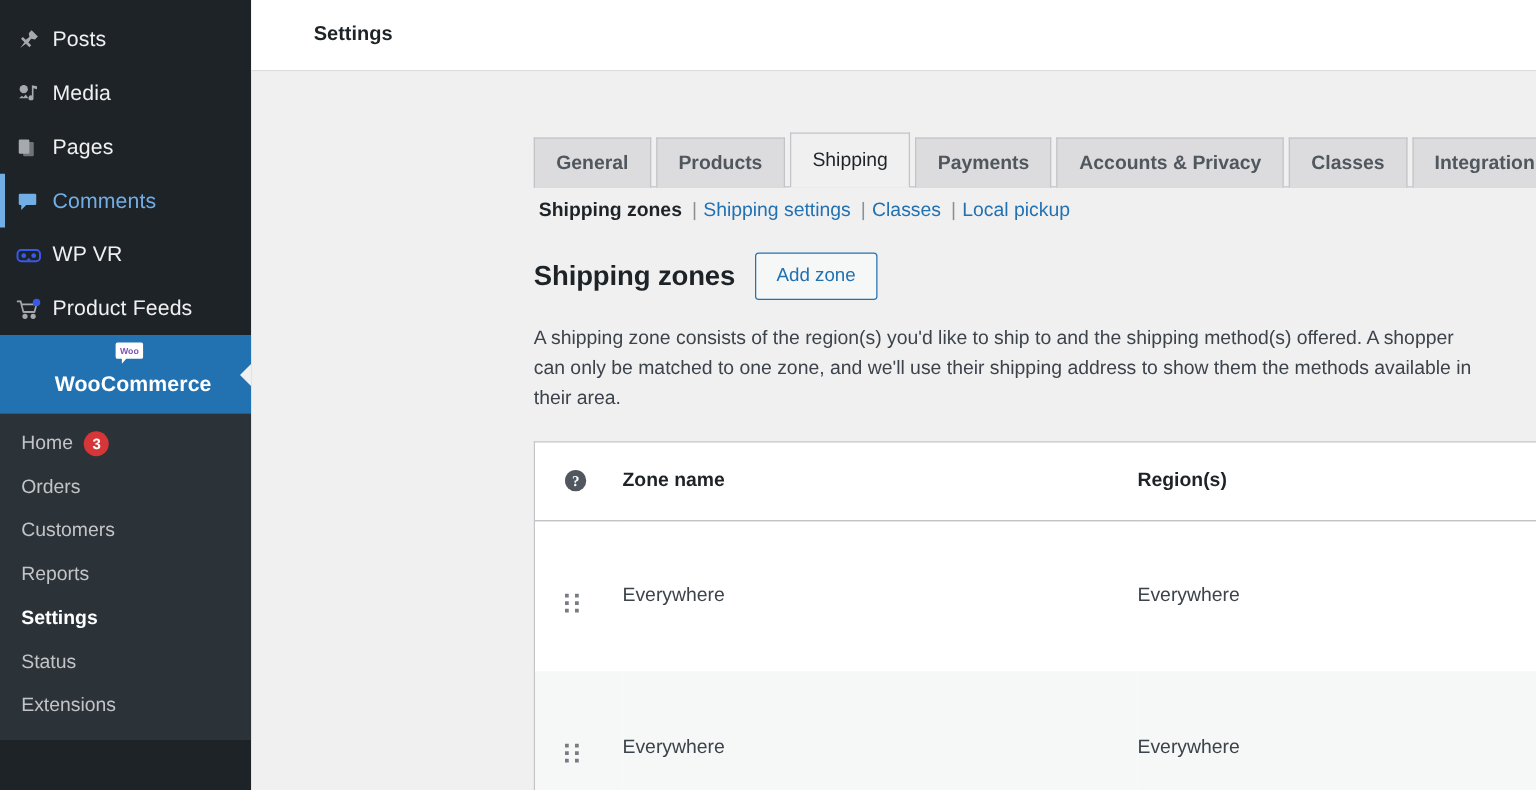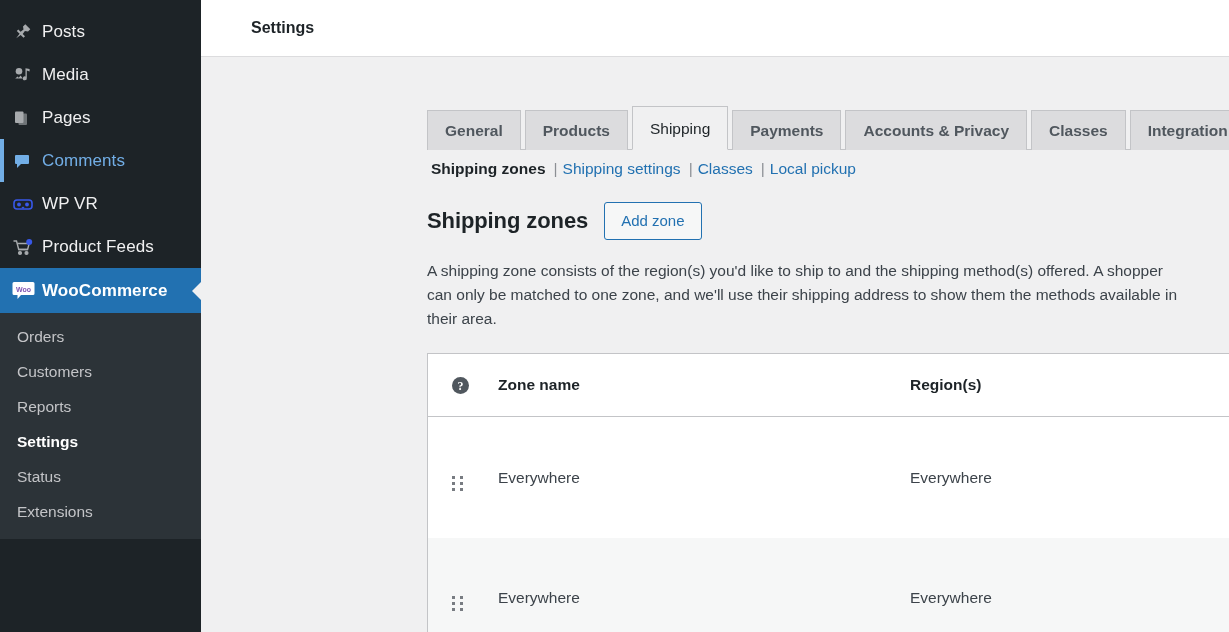--- a/index.html
+++ b/index.html
@@ -64,21 +64,22 @@
     content: "";
     position: absolute;
     left: 0; top: 0; bottom: 0;
     width: 4px;
     background: #72aee6;
   }
 
   .menu-item.current {
     background: #2271b1;
     color: #fff;
-    height: 45px;
+    height: 63px;
+    flex-direction: column;
   }
   .menu-item.current .mi-label { font-weight: 600; }
   .menu-item.current::after {
     content: "";
     position: absolute;
     right: 0;
     top: 50%;
     transform: translateY(-50%);
     border-style: solid;
     border-width: 9px 9px 9px 0;
@@ -358,20 +359,24 @@
       <span class="mi-icon">
         <svg width="23" height="22" viewBox="0 0 23 22">
           <path d="M2 2h19a1.5 1.5 0 0 1 1.5 1.5v10A1.5 1.5 0 0 1 21 15H9l-3.5 4v-4H2A1.5 1.5 0 0 1 .5 13.5v-10A1.5 1.5 0 0 1 2 2z" fill="#fff"></path>
           <text x="11.5" y="11.5" font-size="7" font-weight="700" fill="#7f54b3" text-anchor="middle" font-family="Liberation Sans, sans-serif">Woo</text>
         </svg>
       </span>
       <span class="mi-label">WooCommerce</span>
     </div>
 
     <div class="submenu">
+      <div class="submenu-item">
+        <span>Home</span>
+        <span class="badge">3</span>
+      </div>
       <div class="submenu-item">
         <span>Orders</span>
       </div>
       <div class="submenu-item">
         <span>Customers</span>
       </div>
       <div class="submenu-item">
         <span>Reports</span>
       </div>
       <div class="submenu-item active">

